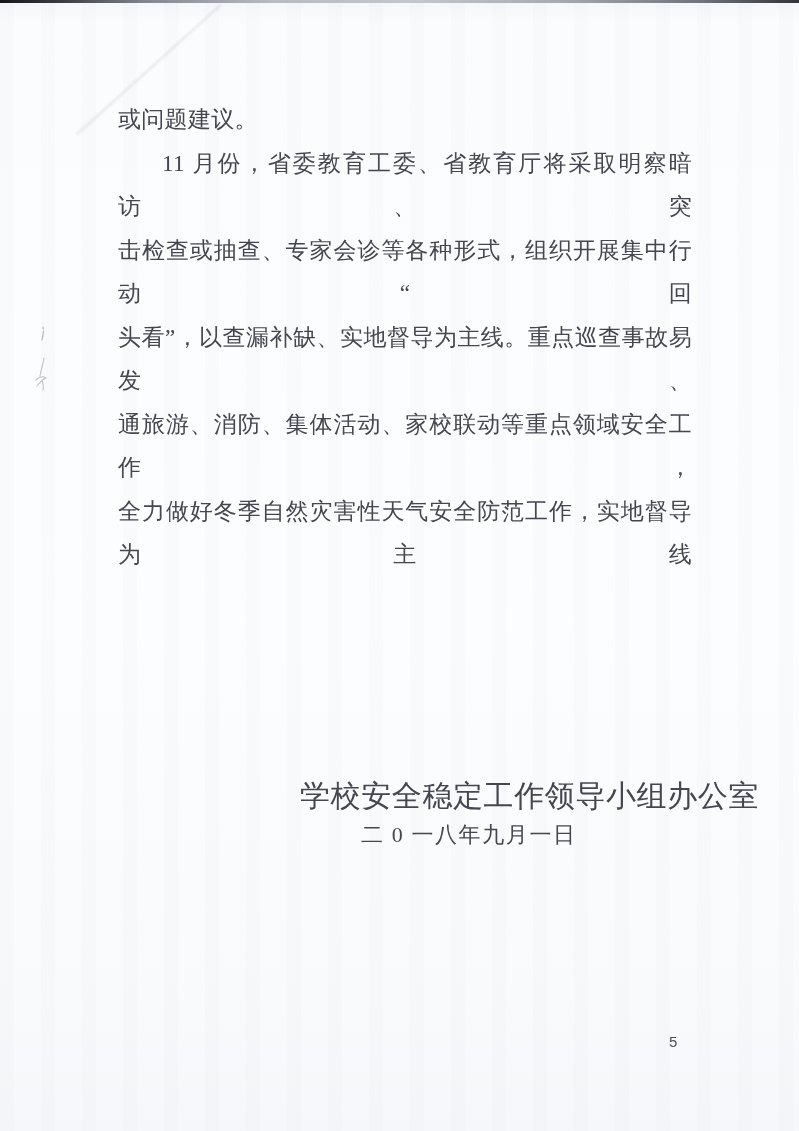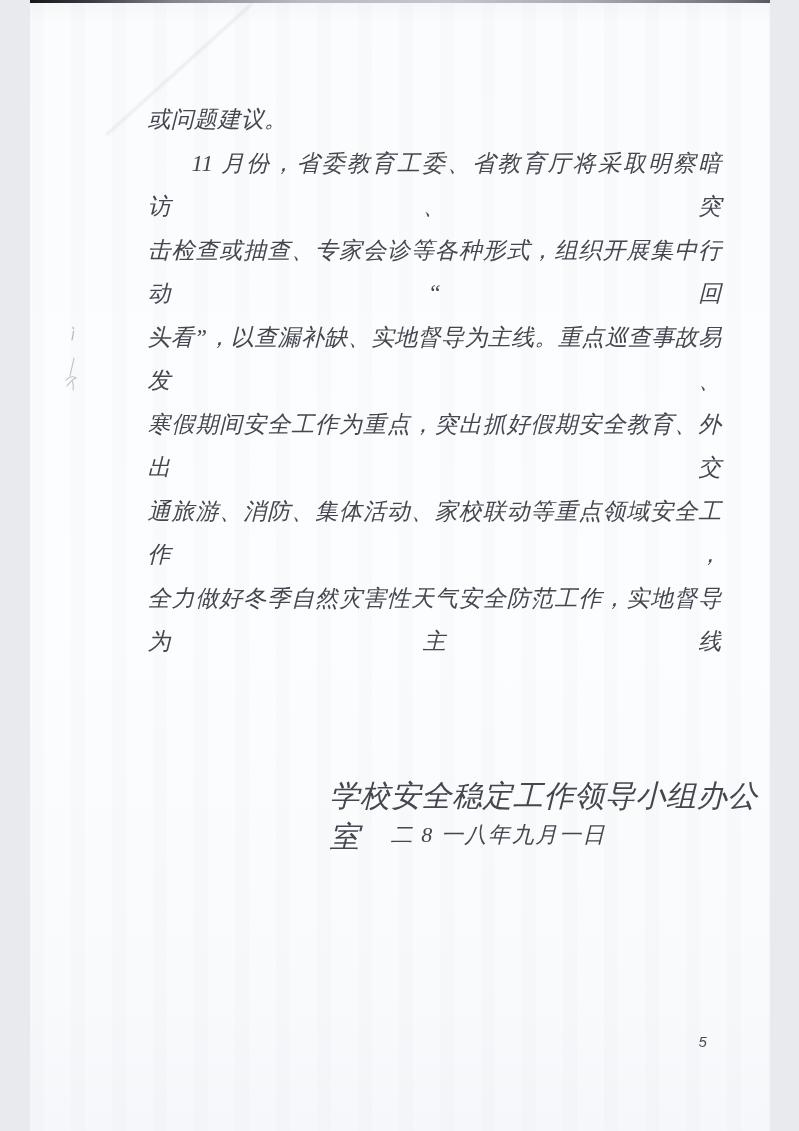--- a/index.html
+++ b/index.html
@@ -1,24 +1,23 @@
 <!DOCTYPE html>
 <html><head>
 <meta charset="utf-8">
 <style>
   html,body { margin:0; padding:0; background:#e8eaee; }
   .page {
     position:relative;
-    width:740px; height:1131px;
+    width:799px; height:1131px;
     margin:0 auto;
     overflow:hidden;
     background:
       linear-gradient(180deg, #f5f6f9 0%, #fbfcfd 2%, #fcfdfe 55%, #f9fafc 88%, #f6f7fa 100%);
     font-family:"Liberation Serif","DejaVu Serif",serif;
-    font-style:italic;
   }
   
   .page::before {
     content:"";
     position:absolute; inset:0;
     background:repeating-linear-gradient(90deg,
       rgba(205,210,220,0.07) 0px, rgba(205,210,220,0.07) 14px,
       rgba(255,255,255,0) 14px, rgba(255,255,255,0) 41px);
     pointer-events:none;
   }
@@ -77,27 +76,26 @@
 <div class="page">
 
   <div class="top-edge"></div>
   <div class="crease"></div>
 
   <div class="body-text">
     <div class="line end">或问题建议。</div>
     <div class="line indent">11 月份，省委教育工委、省教育厅将采取明察暗访、突</div>
     <div class="line">击检查或抽查、专家会诊等各种形式，组织开展集中行动“回</div>
     <div class="line">头看”，以查漏补缺、实地督导为主线。重点巡查事故易发、</div>
-    <div class="line">寒假期间安全工作为重点，突出抓好假期安全教育、外出交</div>
     <div class="line">通旅游、消防、集体活动、家校联动等重点领域安全工作，</div>
     <div class="line">全力做好冬季自然灾害性天气安全防范工作，实地督导为主线</div>
   </div>
 
   <div class="signature">学校安全稳定工作领导小组办公室</div>
-  <div class="date-line">二 8 一八年九月一日</div>
+  <div class="date-line">二 0 一八年九月一日</div>
 
   <div class="page-number">5</div>
 
   <svg class="mark-a" viewBox="0 0 10 16">
     <path d="M5 1 l0.5 2 M5.5 5 c-0.3 3 -0.8 6 -1.5 9" stroke="#7d828c" stroke-width="1.2" fill="none" stroke-linecap="round"></path>
   </svg>
   <svg class="mark-b" viewBox="0 0 20 38">
     <path d="M12 2 c-1 6 -3 12 -4 18 m-4 4 c3 -3 7 -4 10 -2 c-3 1 -6 4 -9 8 m5 -6 c1 3 2 6 1 10" stroke="#858a94" stroke-width="1.1" fill="none" stroke-linecap="round"></path>
   </svg>
 

